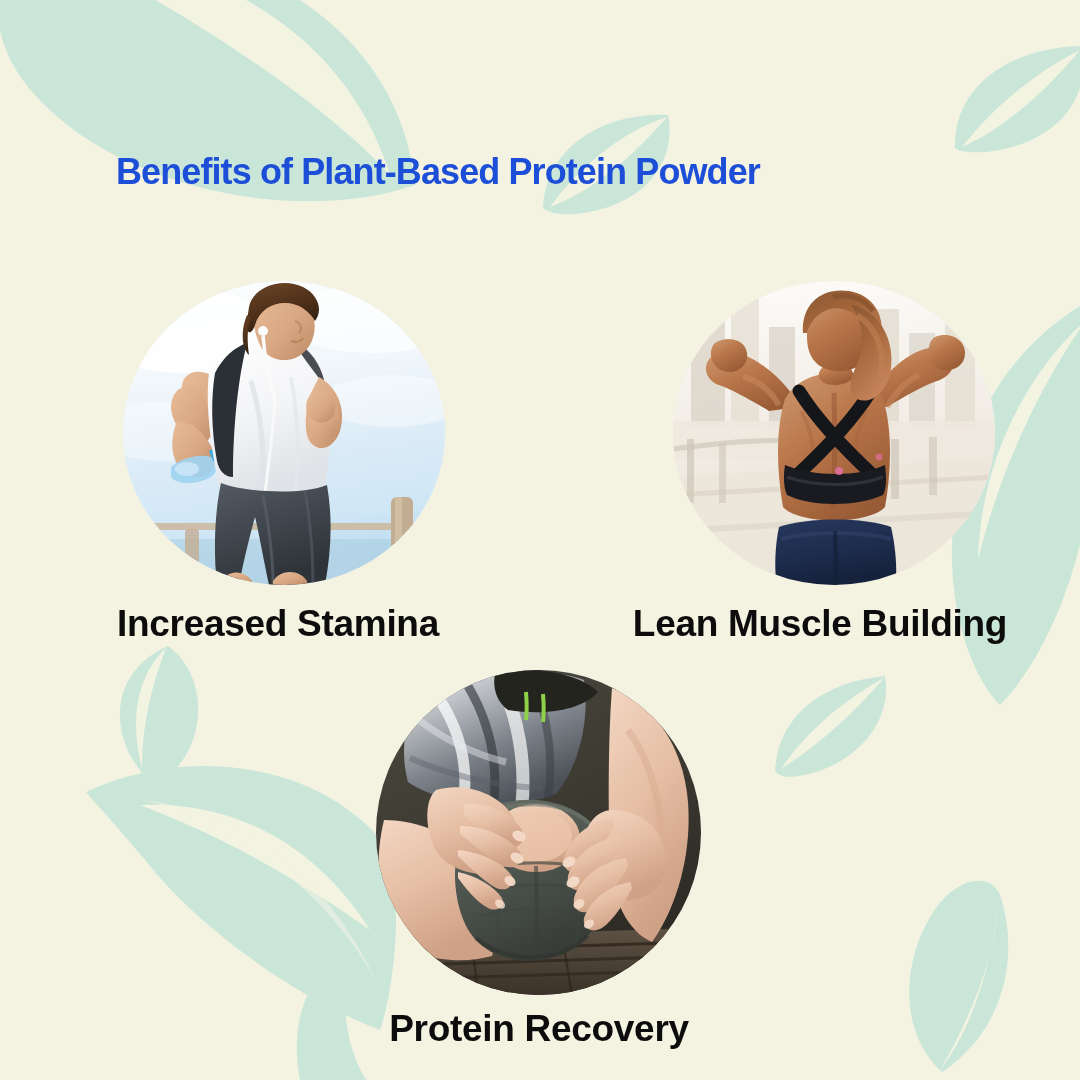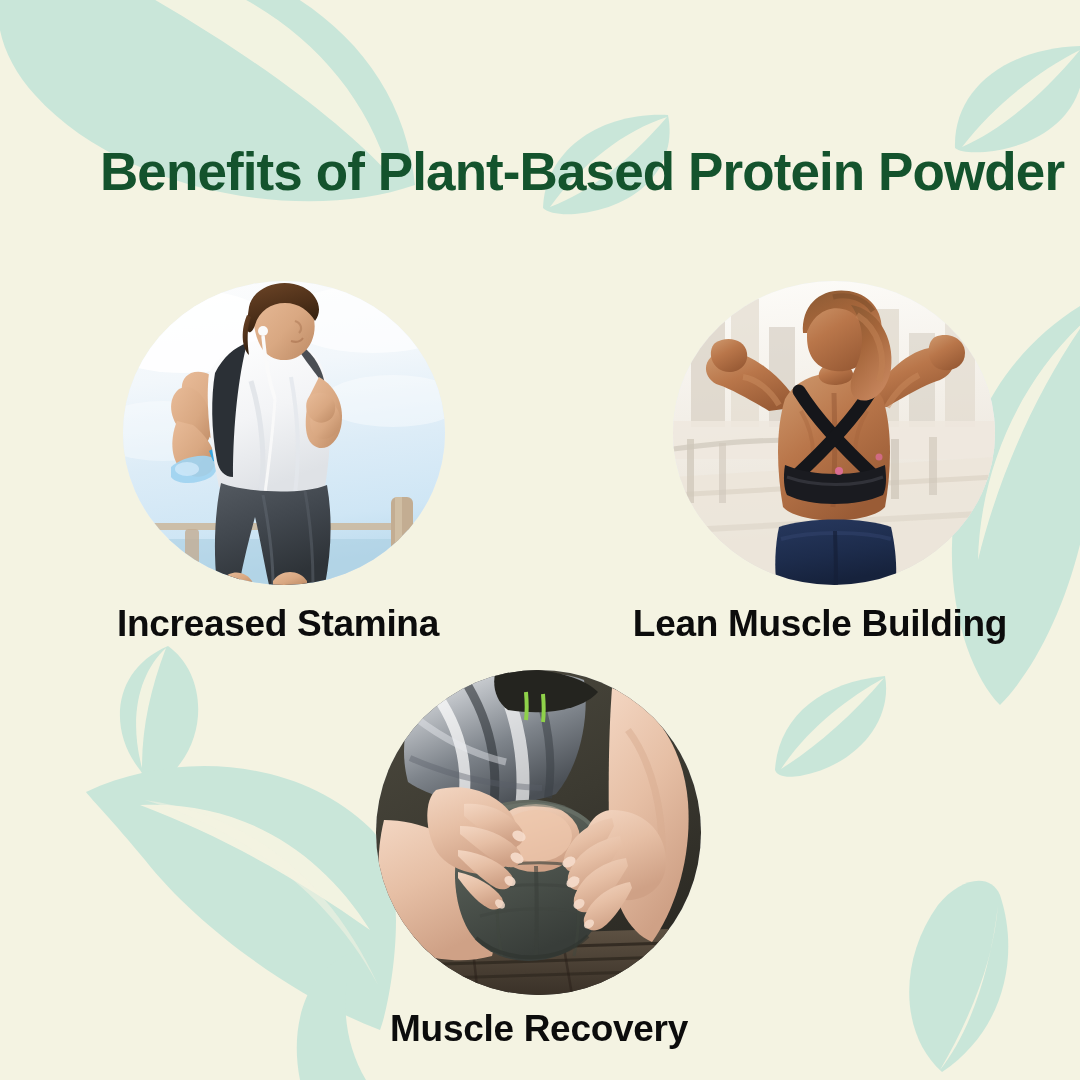--- a/index.html
+++ b/index.html
@@ -21,29 +21,29 @@
     position: absolute;
     left: 0; top: 0;
     width: 1080px;
     height: 1080px;
     pointer-events: none;
   }
 
   
   #poster-title {
     position: absolute;
-    left: 100px;
+    left: 116px;
     top: 140px;
     width: 900px;
     margin: 0;
     font-family: "Liberation Sans", sans-serif;
-    font-size: 53px;
+    font-size: 36px;
     font-weight: 700;
     letter-spacing: -0.9px;
-    color: #14532d;
+    color: #1d4ed8;
     white-space: nowrap;
     line-height: 64px;
   }
 
   
   .benefit-card {
     position: absolute;
     text-decoration: underline;
   }
   .benefit-photo {
@@ -454,16 +454,16 @@
         <path d="M254,212 C 232,216 214,230 208,248 C 206,258 216,264 226,258 C 238,250 250,230 256,218 Z" fill="url(#skin3)"></path>
 
         <ellipse cx="193" cy="192" rx="7" ry="5" fill="#f6ddcc" opacity="0.9" transform="rotate(-30 193 192)"></ellipse>
         <ellipse cx="197" cy="212" rx="7" ry="5" fill="#f6ddcc" opacity="0.9" transform="rotate(-32 197 212)"></ellipse>
         <ellipse cx="203" cy="234" rx="6" ry="4.5" fill="#f6ddcc" opacity="0.85" transform="rotate(-34 203 234)"></ellipse>
         <ellipse cx="213" cy="254" rx="5.5" ry="4" fill="#f6ddcc" opacity="0.85" transform="rotate(-36 213 254)"></ellipse>
 
         <path d="M0,0 L325,0 L325,325 L0,325 Z" fill="none"></path>
       </svg>
     </div>
-    <div class="benefit-label">Muscle Recovery</div>
+    <div class="benefit-label">Protein Recovery</div>
   </div>
 
 </div>
 
 </body></html>

